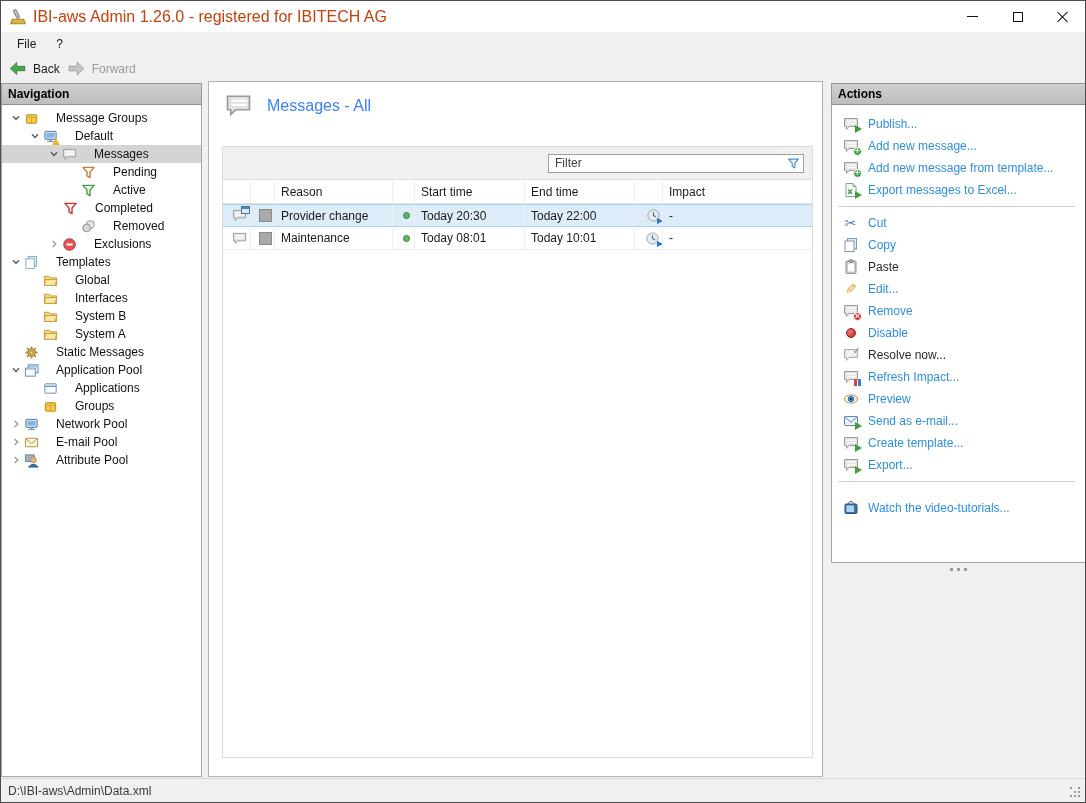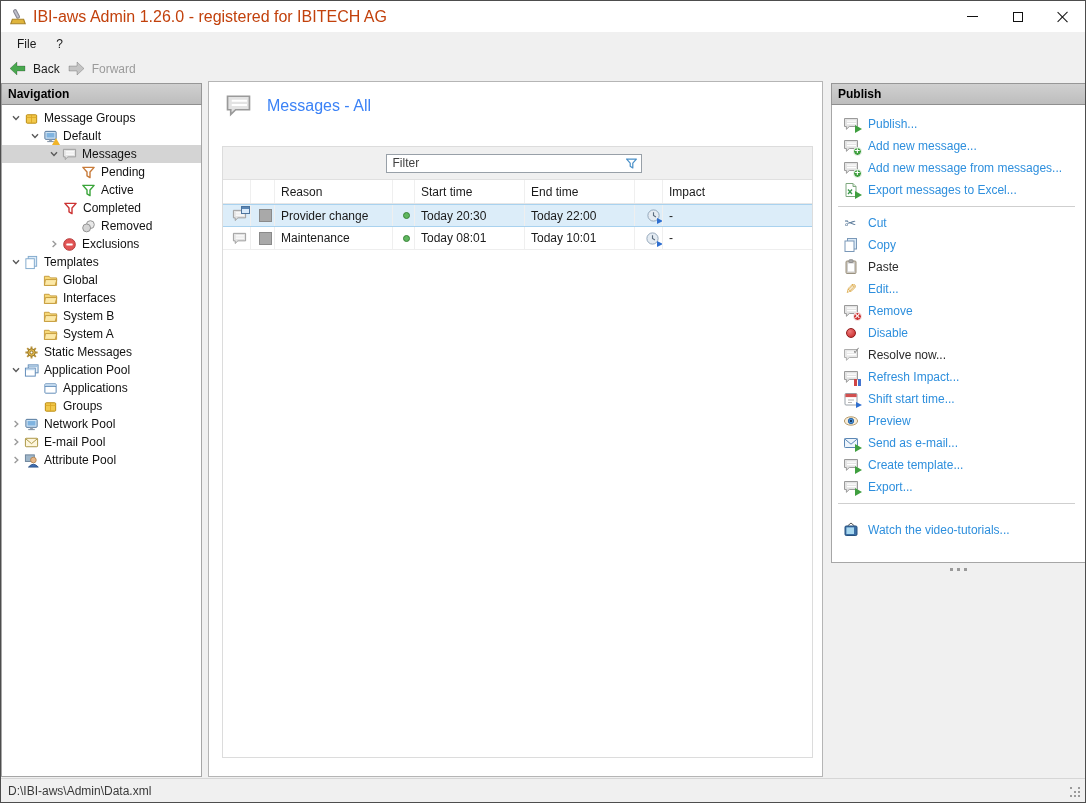--- a/index.html
+++ b/index.html
@@ -32,28 +32,28 @@
   
   .panel-header { height:22px; background:linear-gradient(#d0d0d0,#bdbdbd); border:1px solid #979797; border-bottom:1px solid #8f8f8f;
     font-weight:bold; color:#000; display:flex; align-items:center; padding-left:6px; }
   
   .nav-panel { position:absolute; left:0; top:82px; width:201px; height:694px; }
   .nav-body { position:absolute; left:0; top:22px; right:0; bottom:0; background:#fff; border:1px solid #a6a6a6; border-top:none; overflow:hidden; padding-top:4px; }
   .trow { display:flex; align-items:center; height:18px; width:100%; cursor:pointer; white-space:nowrap; }
   .trow.selected { background:#d4d4d4; }
   .chev { width:16px; height:14px; display:inline-flex; align-items:center; justify-content:center; flex:0 0 16px; }
   .ic15 { width:15px; height:15px; flex:0 0 15px; }
-  .tlabel { margin-left:5px; color:#111; }
+  .tlabel { margin-left:17px; color:#111; }
   
   .center-panel { position:absolute; left:207px; top:80px; width:615px; height:696px; background:#fff; border:1px solid #b5b5b5; }
   .page-header { position:absolute; left:14px; top:10px; display:flex; align-items:center; gap:13px; }
   .ic-page { width:31px; height:27px; }
   .page-title { font-size:16px; color:#3b82f6; }
   .tbox { position:absolute; left:13px; top:64px; width:591px; bottom:18px; border:1px solid #dcdcdc; background:#fff; }
-  .filter-row { height:33px; background:#f0f0f0; border-bottom:1px solid #e0e0e0; display:flex; align-items:center; justify-content:center; padding-right:8px; }
+  .filter-row { height:33px; background:#f0f0f0; border-bottom:1px solid #e0e0e0; display:flex; align-items:center; justify-content:flex-end; padding-right:8px; }
   .filter-wrap { position:relative; width:256px; height:19px; }
   .filter-wrap input { width:100%; height:19px; border:1px solid #98a0a8; background:#fff; font-family:"Liberation Sans",sans-serif; font-size:12px; padding:0 20px 0 6px; outline:none; }
   .filter-wrap input::placeholder { color:#404040; opacity:1; }
   .filter-funnel { position:absolute; right:4px; top:3px; width:13px; height:13px; }
   .thead, .trowd { display:grid; grid-template-columns:28px 24px 118px 22px 110px 110px 28px 1fr; align-items:center; }
   .thead { height:24px; border-bottom:1px solid #e6e6e6; }
   .thead .cell { font-weight:normal; }
   .cell { height:100%; display:flex; align-items:center; padding-left:6px; border-right:1px solid #efefef; overflow:hidden; }
   .cell.last { border-right:none; }
   .trowd { height:23px; border-bottom:1px solid #eeeeee; }
@@ -544,21 +544,21 @@
               </svg>
             <span class="b-bluearrow"></span>
           </span>
         </div>
         <div class="cell last">-</div>
       </div>
     </div>
   </div>
 
   <div class="actions-panel">
-    <div class="panel-header">Publish</div>
+    <div class="panel-header">Actions</div>
     <div class="actions-body">
 
       <div class="a-row">
         <span class="aicon">
             <svg class="ic16" viewBox="0 0 16 16">
               <use href="#sym-bubble"></use>
             </svg>
             <span class="badge b-garrow"></span>
           </span>
         <span class="a-label">Publish...</span>
@@ -572,21 +572,21 @@
           </span>
         <span class="a-label">Add new message...</span>
       </div>
       <div class="a-row">
         <span class="aicon">
             <svg class="ic16" viewBox="0 0 16 16">
               <use href="#sym-bubble"></use>
             </svg>
             <span class="badge b-gplus">+</span>
           </span>
-        <span class="a-label">Add new message from messages...</span>
+        <span class="a-label">Add new message from template...</span>
       </div>
       <div class="a-row">
         <span class="aicon">
             <svg class="ic16" viewBox="0 0 16 16">
               <use href="#sym-excel"></use>
             </svg>
             <span class="badge b-garrow"></span>
           </span>
         <span class="a-label">Export messages to Excel...</span>
       </div>
@@ -646,29 +646,20 @@
         <span class="a-label">Resolve now...</span>
       </div>
       <div class="a-row">
         <span class="aicon">
             <svg class="ic16" viewBox="0 0 16 16">
               <use href="#sym-bubble"></use>
             </svg>
             <span class="badge b-chart"></span>
           </span>
         <span class="a-label">Refresh Impact...</span>
-      </div>
-      <div class="a-row">
-        <span class="aicon">
-            <svg class="ic16" viewBox="0 0 16 16">
-              <use href="#sym-calendar"></use>
-            </svg>
-            <span class="badge b-bluearrow" style="right:-3px;bottom:-1px"></span>
-          </span>
-        <span class="a-label">Shift start time...</span>
       </div>
       <div class="a-row">
         <span class="aicon">
             <svg class="ic16" viewBox="0 0 16 16">
               <use href="#sym-eye"></use>
             </svg>
           </span>
         <span class="a-label">Preview</span>
       </div>
       <div class="a-row">

